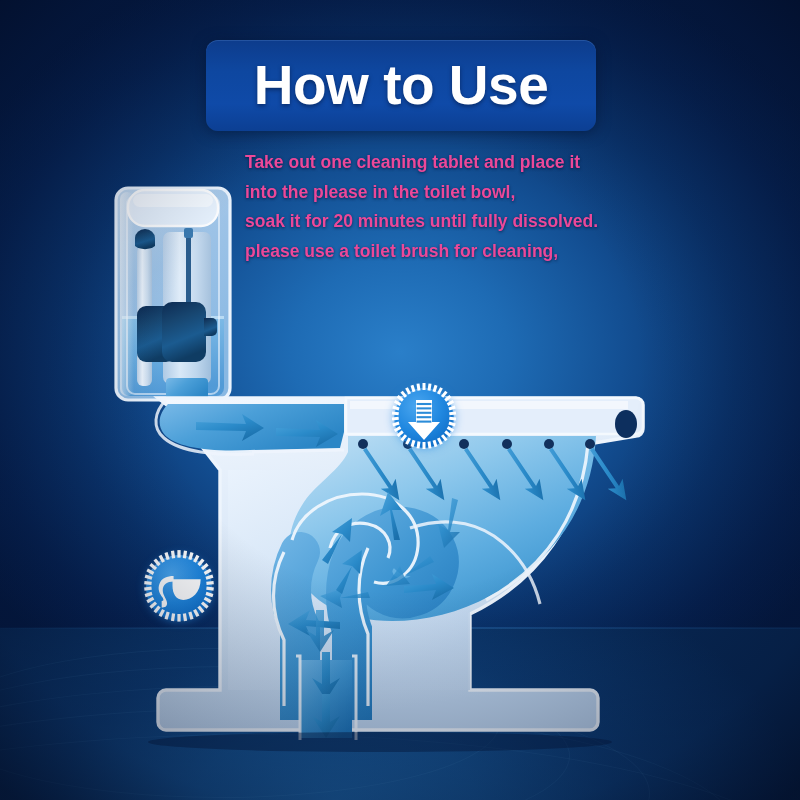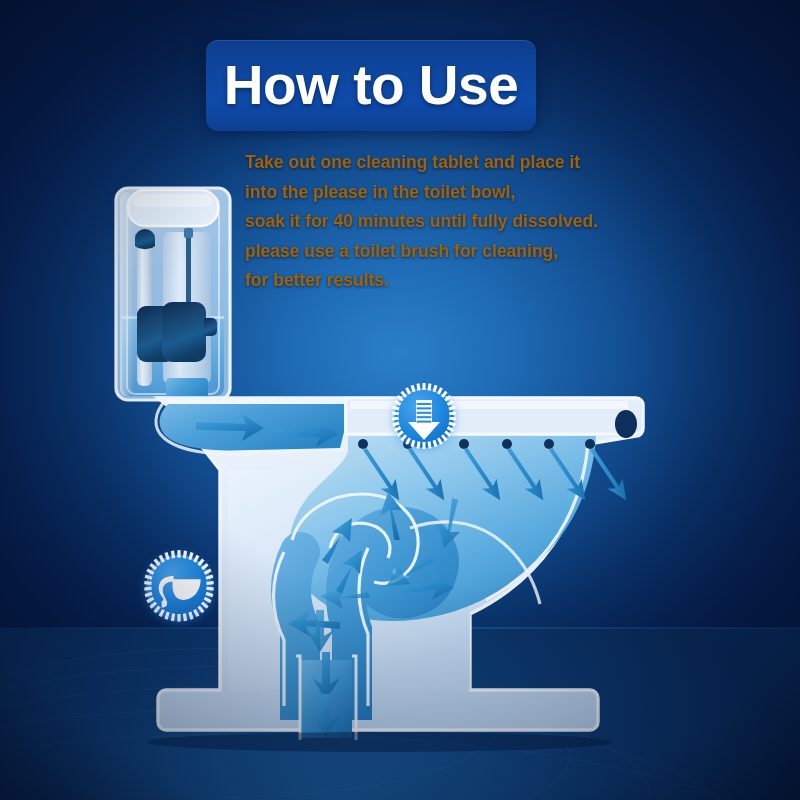--- a/index.html
+++ b/index.html
@@ -37,42 +37,42 @@
     border-radius:50%;
     pointer-events:none;
   }
   .vignette {
     position:absolute; inset:0;
     background:radial-gradient(ellipse 75% 70% at 50% 46%, rgba(0,0,0,0) 40%, rgba(3,14,40,.38) 82%, rgba(2,10,32,.72) 100%);
   }
 
   
   .title-box {
-    position:absolute; left:206px; top:40px; width:330px; height:91px;
+    position:absolute; left:206px; top:40px; width:390px; height:91px;
     background:linear-gradient(to bottom, #0d3c8c 0%, #0e47a0 35%, #0f4aa8 70%, #0c3f93 100%);
     border-radius:12px;
     box-shadow:0 2px 14px rgba(2,16,48,.55), inset 0 1px 0 rgba(120,170,230,.22);
     display:flex; align-items:center; justify-content:center;
   }
   .title-text {
     color:#ffffff;
     font-size:55px;
     font-weight:bold;
     letter-spacing:-0.5px;
     line-height:1;
     white-space:nowrap;
     text-shadow:0 2px 4px rgba(2,14,44,.5);
   }
 
   
   .instructions {
     position:absolute; left:245px; top:148px; width:470px;
   }
   .instructions p {
-    color:#a16207;
+    color:#ec4899;
     font-size:17.5px;
     font-weight:bold;
     line-height:29.5px;
     white-space:nowrap;
     text-shadow:0 1px 3px rgba(3,18,50,.72);
   }
 
   
   #toilet {
     position:absolute; left:0; top:0; width:800px; height:800px;
@@ -480,18 +480,17 @@
 
   <div class="vignette"></div>
 
   <div class="title-box">
     <div class="title-text">How to Use</div>
   </div>
 
   <div class="instructions">
     <p>Take out one cleaning tablet and place it</p>
     <p>into the please in the toilet bowl,</p>
-    <p>soak it for 40 minutes until fully dissolved.</p>
+    <p>soak it for 20 minutes until fully dissolved.</p>
     <p>please use a toilet brush for cleaning,</p>
-    <p>for better results.</p>
   </div>
 
 </div>
 
 </body></html>

